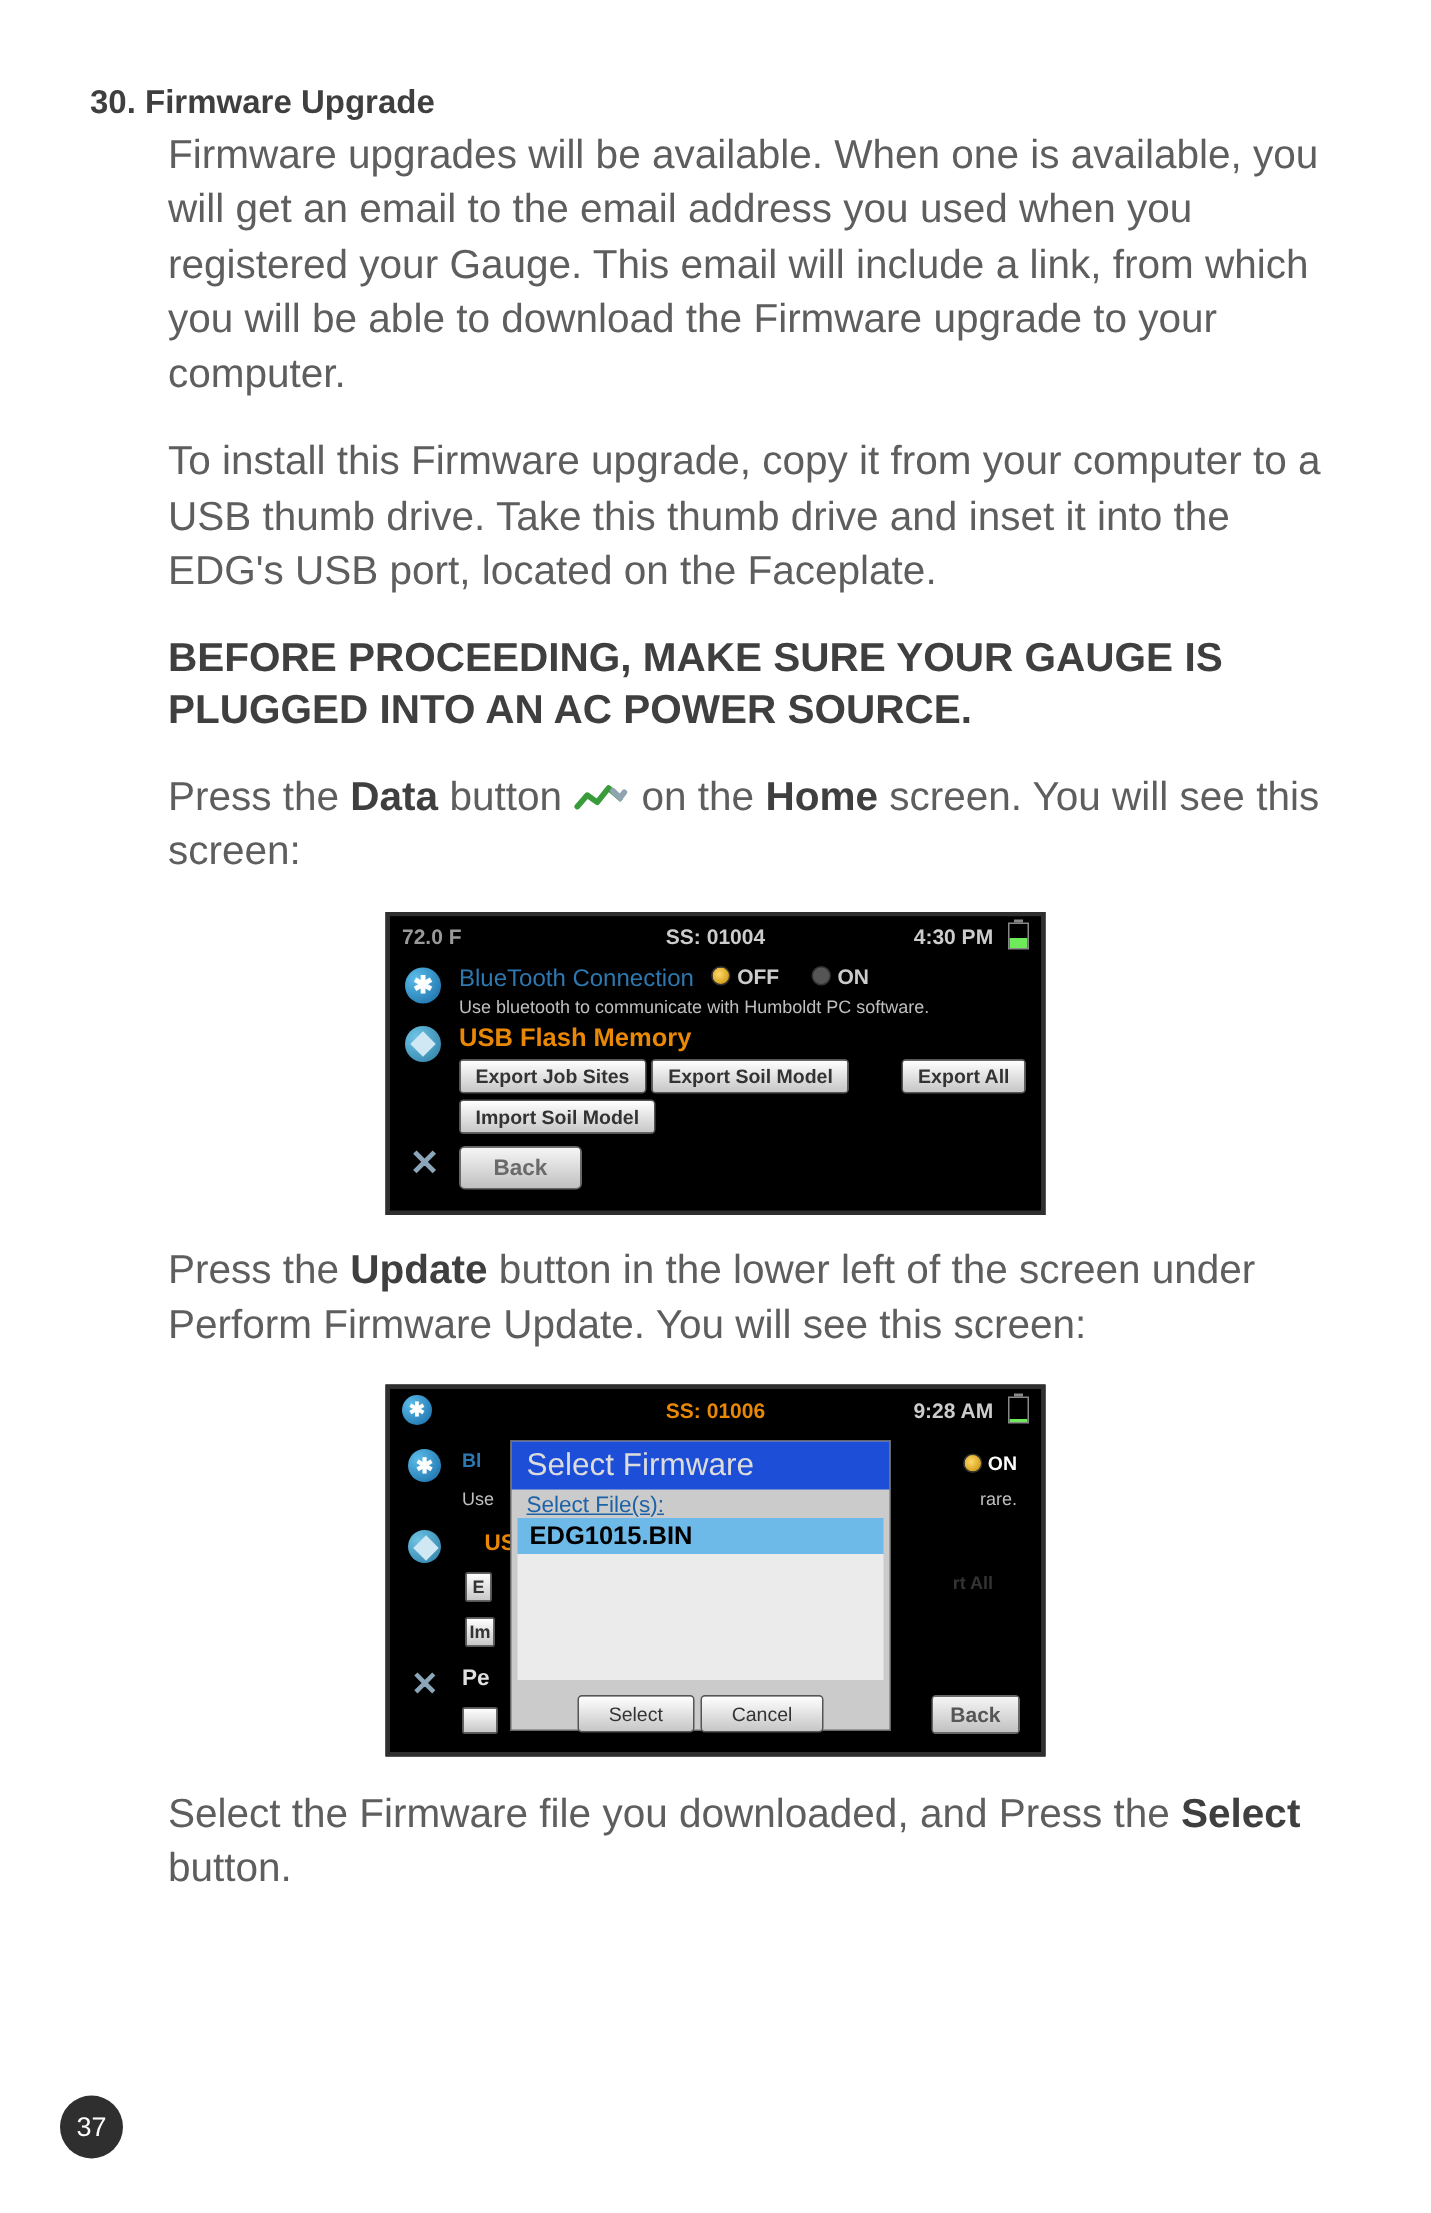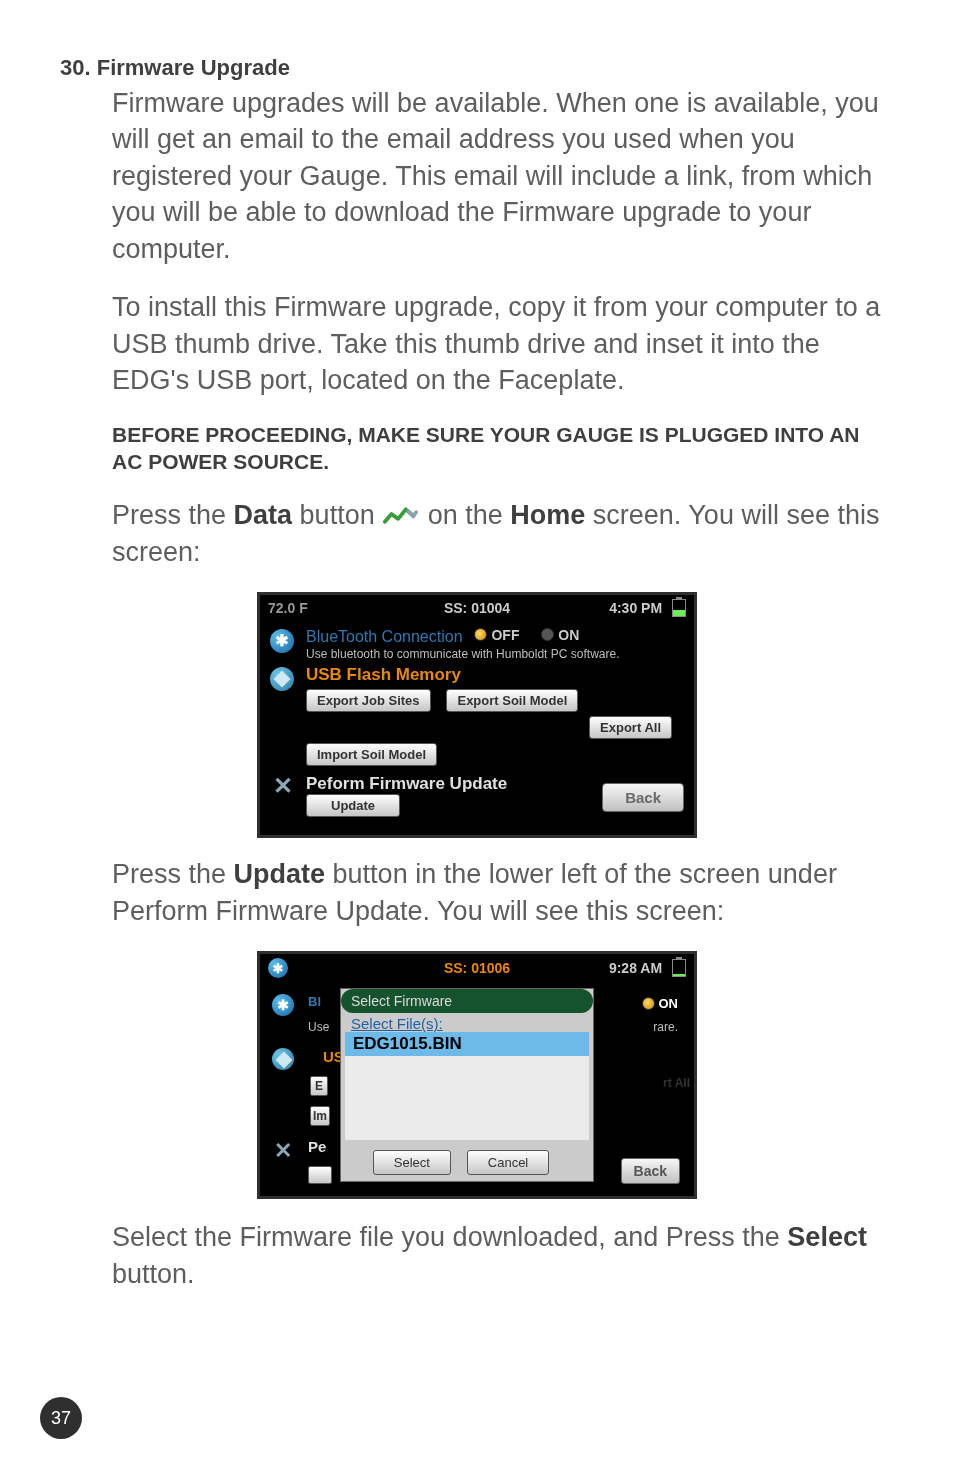--- a/index.html
+++ b/index.html
@@ -21,21 +21,21 @@
   .para {
     font-size: 27px;
     line-height: 1.35;
     margin-left: 52px;
     margin-bottom: 22px;
     color: #5e5e5e;
   }
   .bold-line {
     font-weight: 700;
     color: #3f3f3f;
-    font-size: 21px;
+    font-size: 27px;
     margin-left: 52px;
     margin-bottom: 22px;
     line-height: 1.3;
   }
   .inline-bold { font-weight: 700; color: #3f3f3f; }
   .icon-data {
     display: inline-block;
     width: 38px;
     height: 28px;
     vertical-align: -6px;
@@ -138,21 +138,21 @@
   .usb-title { color:#e88805; font-weight:700; font-size:17px; margin-bottom:4px; }
   .btn {
     display:inline-block;
     background: linear-gradient(#fff, #c6c6c6);
     border:1px solid #555;
     border-radius:3px;
     padding:3px 10px;
     font-size:13px;
     font-weight:700;
     color:#333;
-    margin-right:12px;
+    margin-right:0;
     margin-bottom:4px;
   }
   .fw-title { color:#e0e0e0; font-weight:700; font-size:17px; }
   .back-btn {
     display:inline-block;
     background: linear-gradient(#f6f6f6, #c0c0c0);
     border:1px solid #666;
     border-radius:4px;
     padding:5px 22px;
     font-size:15px;
@@ -167,25 +167,24 @@
   .ss2-status .sb-mid { color:#e88805; }
   .modal {
     position:absolute;
     top:34px; left:80px;
     right:100px;
     bottom:14px;
     background:#cbcbcb;
     border:1px solid #666;
   }
   .modal-title {
-    background:#14532d;
+    background:#1d4ed8;
     color:#dcdcdc;
-    font-size:14px;
+    font-size:21px;
     padding:4px 10px;
-    border-radius:13px;
   }
   .modal-sub {
     color:#1b62a6;
     font-size:15px;
     padding:2px 10px 0 10px;
     text-decoration: underline;
   }
   .file-sel {
     background:#6db9e8;
     margin:0 4px;
@@ -287,24 +286,20 @@
         <span class="btn" style="float:right;">Export All</span>
         <div style="clear:both;"></div>
         <span class="btn">Import Soil Model</span>
       </div>
     </div>
 
     <div class="row">
       <div class="row-icon x-icon-sm">✕</div>
       <div class="row-content">
         <div class="fw-row">
-          <div>
-            <div class="fw-title">Peform Firmware Update</div>
-            <span class="btn" style="padding:3px 24px;">Update</span>
-          </div>
           <span class="back-btn">Back</span>
         </div>
       </div>
     </div>
   </div>
 </div>
 
 <div class="para">
   <span>Press the </span><span class="inline-bold">Update</span><span> button in the lower left of the screen under Perform Firmware Update. You will see this screen:</span>
 </div>
@@ -329,21 +324,21 @@
     <span class="radio-on"></span>
     <span>ON</span>
   </div>
   <div class="behind" style="top:66px; left:48px; color:#bfbfbf; font-weight:400; font-size:12px;">Use</div>
   <div class="behind" style="top:66px; right:16px; color:#bfbfbf; font-weight:400; font-size:12px;">rare.</div>
   <div class="behind" style="top:94px; left:12px;">
       <div class="usb-icon" style="width:22px;height:22px;"></div>
     </div>
   <div class="behind" style="top:94px; left:63px; color:#e88805; font-size:15px;">US</div>
   <div class="behind" style="top:122px; left:50px; background:linear-gradient(#fff,#c6c6c6); color:#333; border:1px solid #555; border-radius:2px; padding:2px 4px; font-size:12px;">E</div>
-  <div class="behind" style="top:122px; right:4px; color:#333; font-size:12px;">rt All</div>
+  <div class="behind" style="top:122px; right:32px; color:#333; font-size:12px;">rt All</div>
   <div class="behind" style="top:152px; left:50px; background:linear-gradient(#fff,#c6c6c6); color:#333; border:1px solid #555; border-radius:2px; padding:2px 2px; font-size:12px;">Im</div>
   <div class="behind" style="top:184px; left:14px; color:#8aa6b8; font-size:22px;">✕</div>
   <div class="behind" style="top:184px; left:48px; color:#e0e0e0; font-size:15px;">Pe</div>
   <div class="behind" style="bottom:12px; right:14px; background:linear-gradient(#f6f6f6,#c0c0c0); color:#555; border:1px solid #666; border-radius:3px; padding:4px 12px; font-size:14px;">Back</div>
   <div class="behind" style="bottom:12px; left:48px; width:24px; height:18px; background:linear-gradient(#fff,#c6c6c6); border:1px solid #555; border-radius:2px;"></div>
 
   <div class="modal">
     <div class="modal-title">Select Firmware</div>
     <div class="modal-sub">Select File(s):</div>
     <div class="file-sel">EDG1015.BIN</div>

